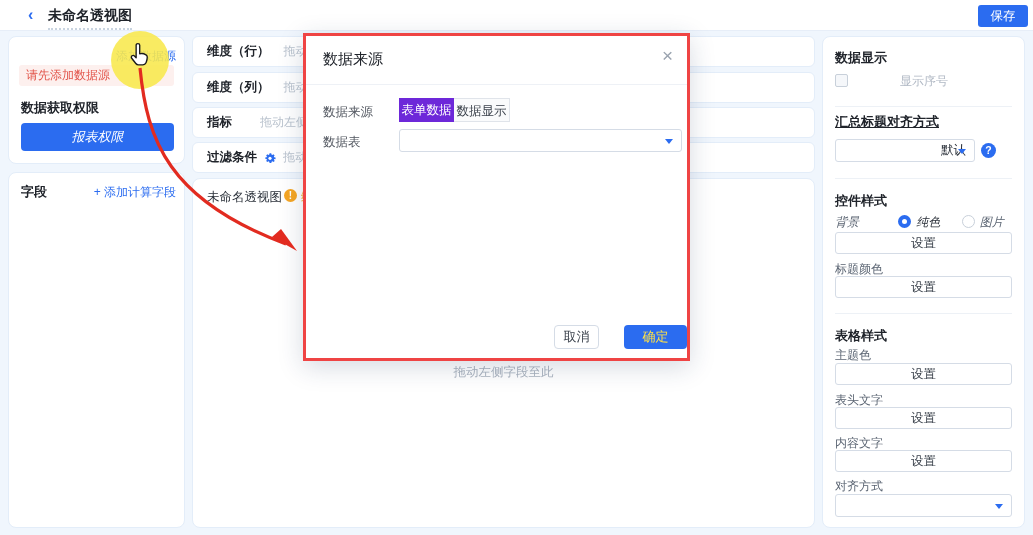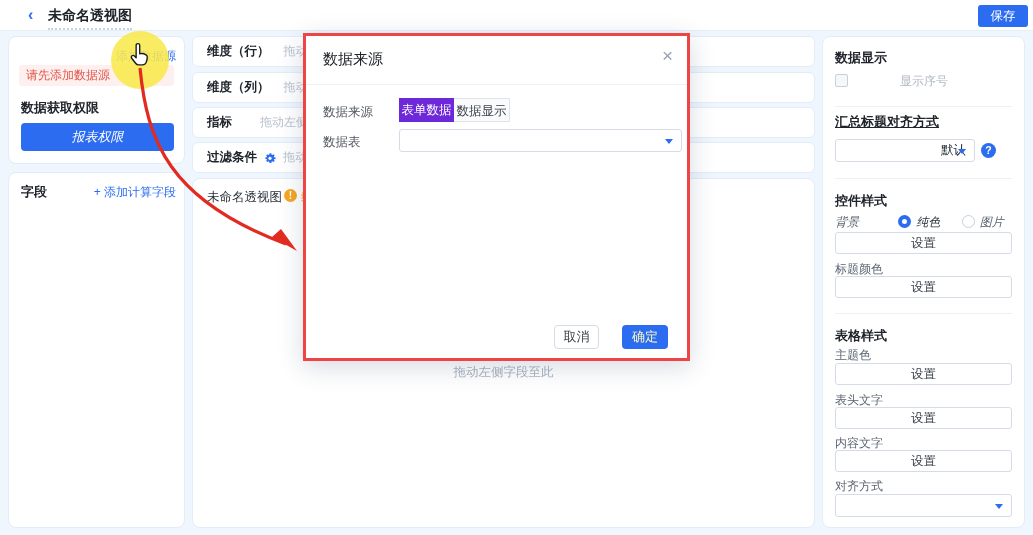--- a/index.html
+++ b/index.html
@@ -156,21 +156,21 @@
     <div class="tab active" style="left:93px; width:55px;">表单数据</div>
     <div class="tab inactive" style="left:148px; width:56px;">数据显示</div>
 
     <div class="m-label" style="top:98px;">数据表</div>
     <div class="select" style="left:93px; top:93px; width:283px;">
       <span></span>
       <span class="caret"></span>
     </div>
 
     <button class="m-btn" style="right:88px; bottom:9px; width:45px; background:#fff; border:1px solid #d5dce6; color:#3a414b;">取消</button>
-    <button class="m-btn" style="right:19px; bottom:9px; width:46px; background:#2b6cf0; border:none; color:#fef9c3;">确定</button>
+    <button class="m-btn" style="right:0; bottom:9px; width:63px; background:#2b6cf0; border:none; color:#fde047;">确定</button>
   </div>
 
   <svg class="overlay" width="1033" height="535" viewBox="0 0 1033 535">
     <circle cx="140" cy="60" r="29" fill="#f8e84c" opacity="0.88"></circle>
     <path d="M140,68 C147,140 168,200 286,244" fill="none" stroke="#e22b20" stroke-width="3.2"></path>
     <path d="M297,251 L272,237 L281,229 Z" fill="#e22b20"></path>
     <g transform="translate(129,42) scale(1.05)">
       <path d="M8.5 1.5c1 0 1.7.7 1.7 1.7v8l1.2-.2c.5-.1 3.4.4 4.8 1.2.8.5 1.2 1.3 1.2 2.2 0 .6-.3 3.1-1 4.9-.7 1.6-1.5 2.5-3.4 2.5h-4c-.9 0-1.9-.5-2.5-1.3l-3.9-5c-.6-.7-.4-1.8.3-2.4.7-.5 1.7-.4 2.3.2l1.6 1.7V3.2c0-1 .7-1.7 1.7-1.7z" fill="#ffffff" stroke="#1a1a1a" stroke-width="1.3" stroke-linejoin="round"></path>
     </g>
   </svg>

